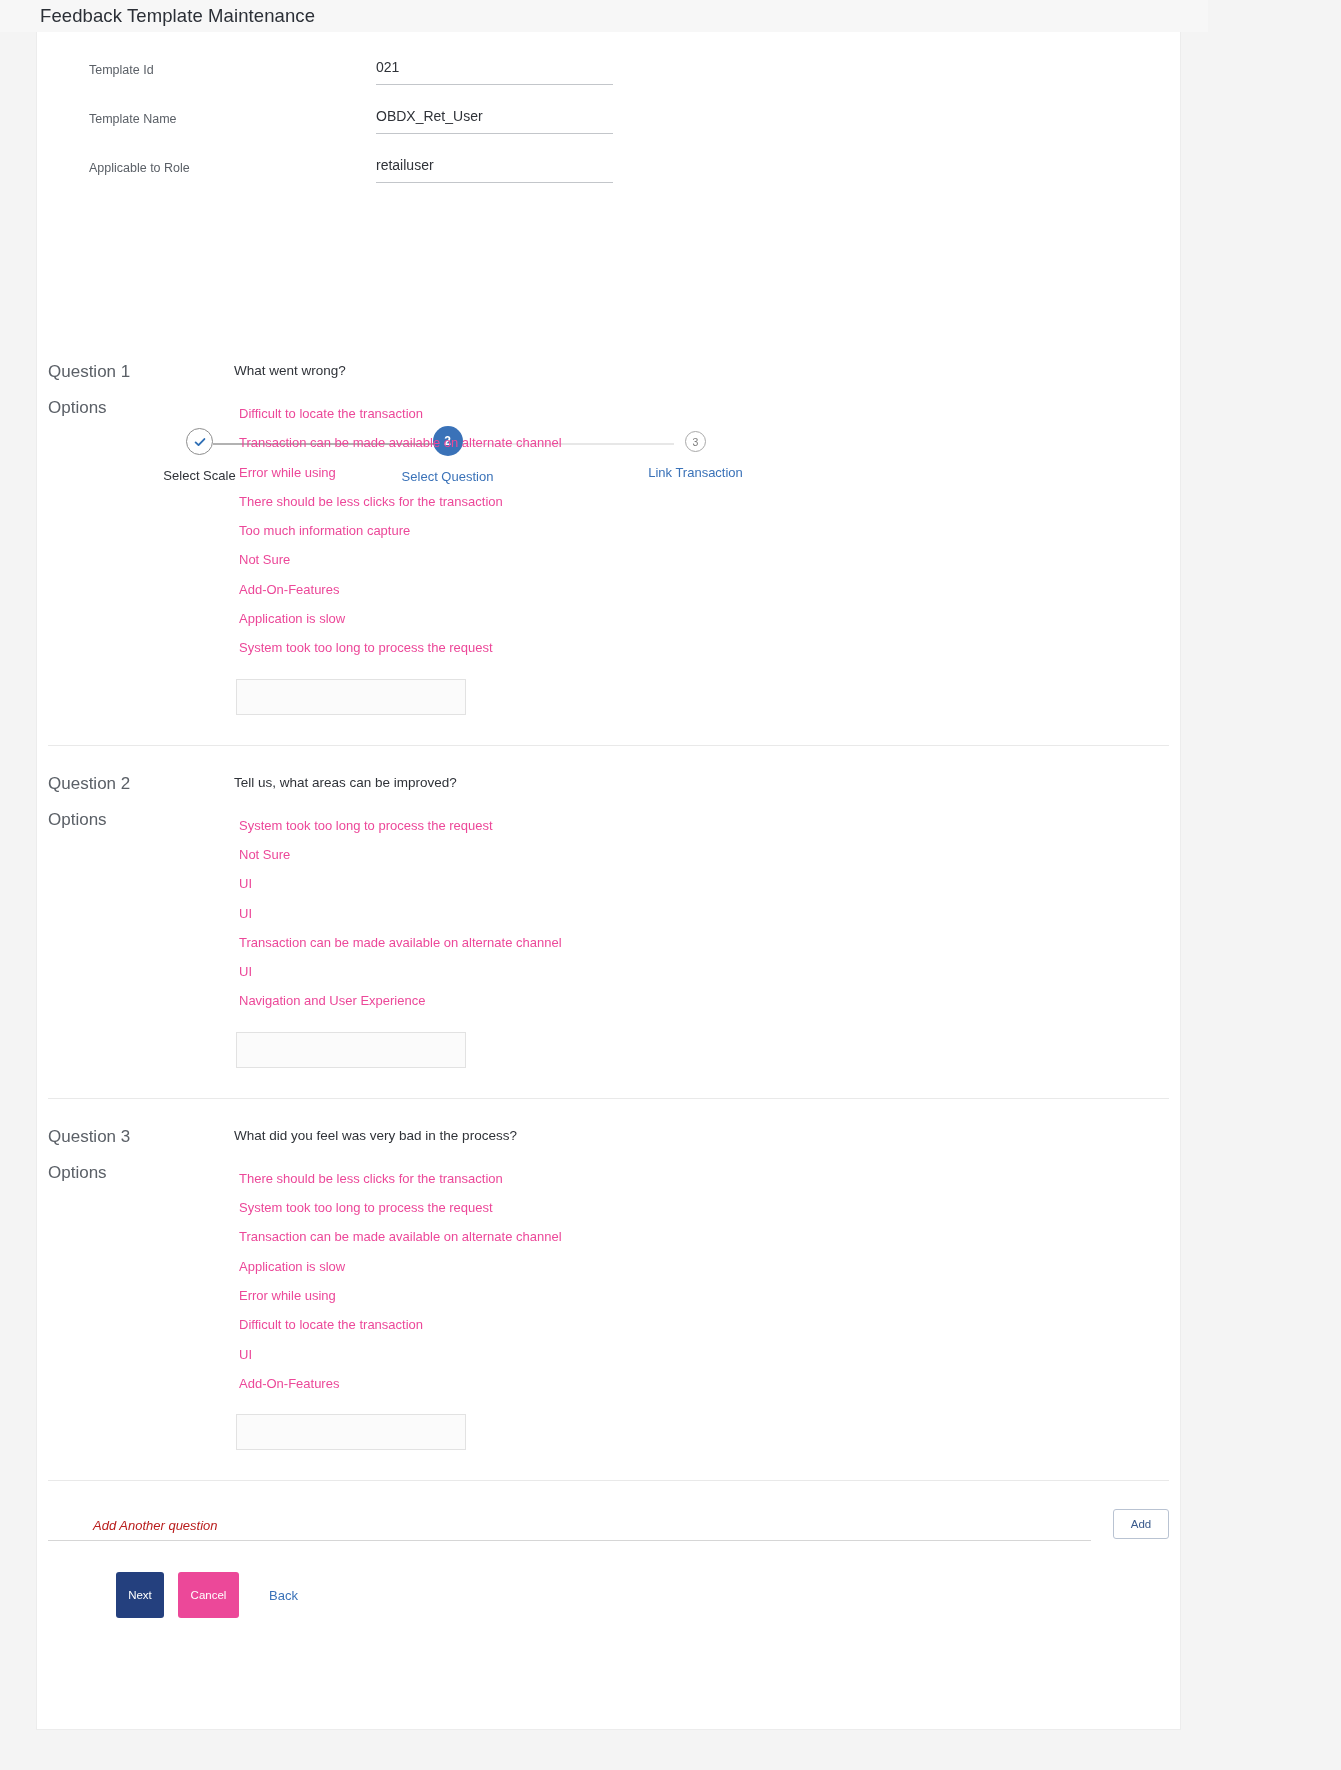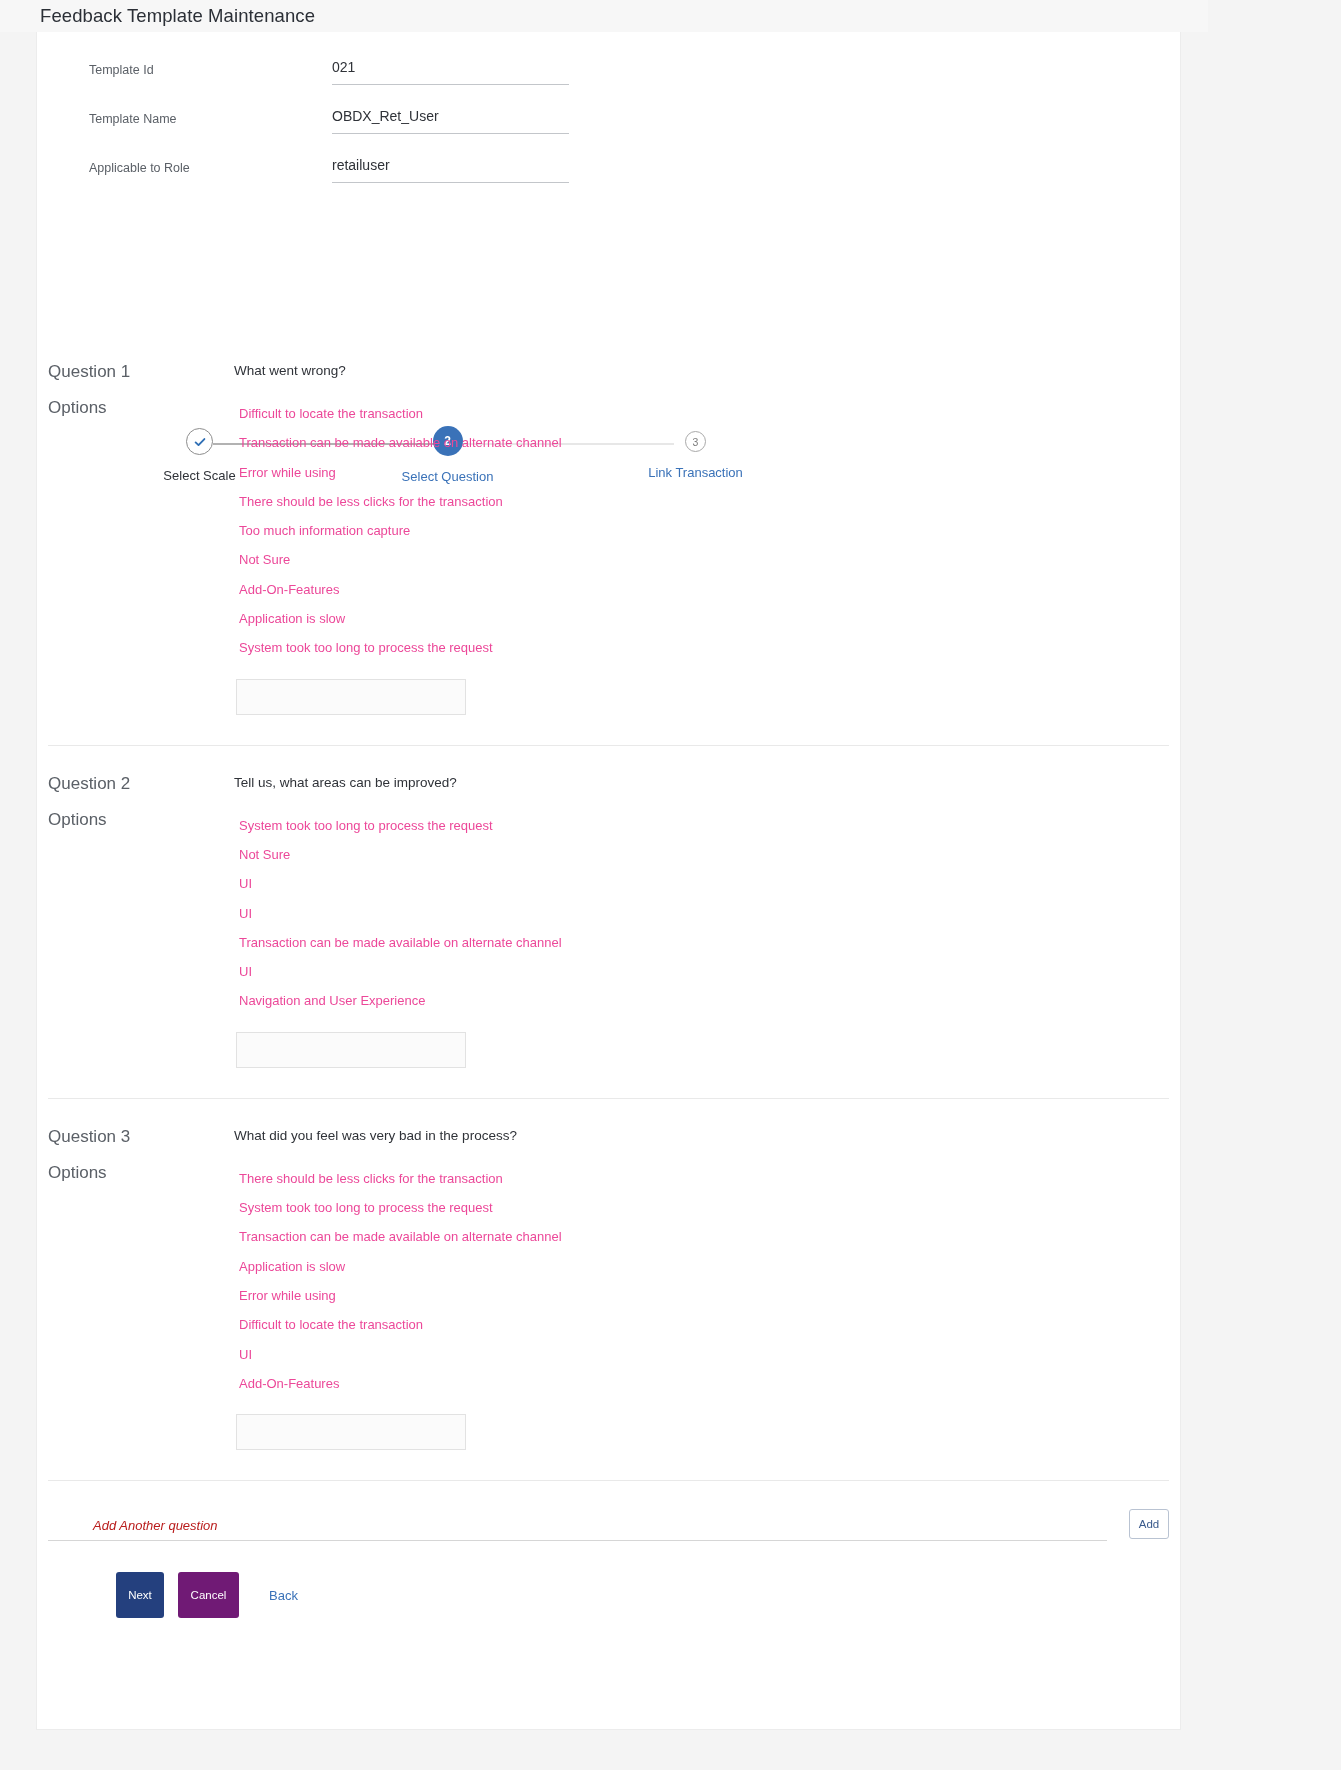--- a/index.html
+++ b/index.html
@@ -47,20 +47,21 @@
   }
   .card-inner { padding: 0; position: relative; }
 
   
   .form-area { padding-top: 26px; }
   .form-row {
     display: flex;
     align-items: flex-start;
     height: 49px;
     padding-left: 52px;
+    gap: 44px;
   }
   .form-label {
     width: 243px;
     font-size: 12.5px;
     color: #5b6067;
     line-height: 20px;
     padding-top: 2px;
   }
   .form-field {
     width: 237px;
@@ -188,21 +189,21 @@
   }
   .add-placeholder {
     font-size: 13px;
     font-style: italic;
     color: #b91c1c;
   }
   .add-button {
     flex: 0 0 auto;
     margin-left: 22px;
     margin-bottom: 2px;
-    width: 40px;
+    width: 56px;
     height: 30px;
     border: 1px solid #b9c3d2;
     border-radius: 3px;
     background: #ffffff;
     color: #3a5a8c;
     font-size: 11.5px;
     display: flex; align-items: center; justify-content: center;
     font-family: "Liberation Sans", sans-serif;
   }
 
@@ -220,21 +221,21 @@
     height: 46px;
     display: flex; align-items: center; justify-content: center;
     cursor: pointer;
   }
   .btn-primary {
     background: #24407e;
     color: #ffffff;
     width: 48px;
   }
   .btn-secondary {
-    background: #701a75;
+    background: #ec4899;
     color: #ffffff;
     width: 61px;
     margin-left: 14px;
   }
   .btn-link {
     background: transparent;
     color: #3a72b8;
     font-size: 13px;
     margin-left: 24px;
     width: auto;

